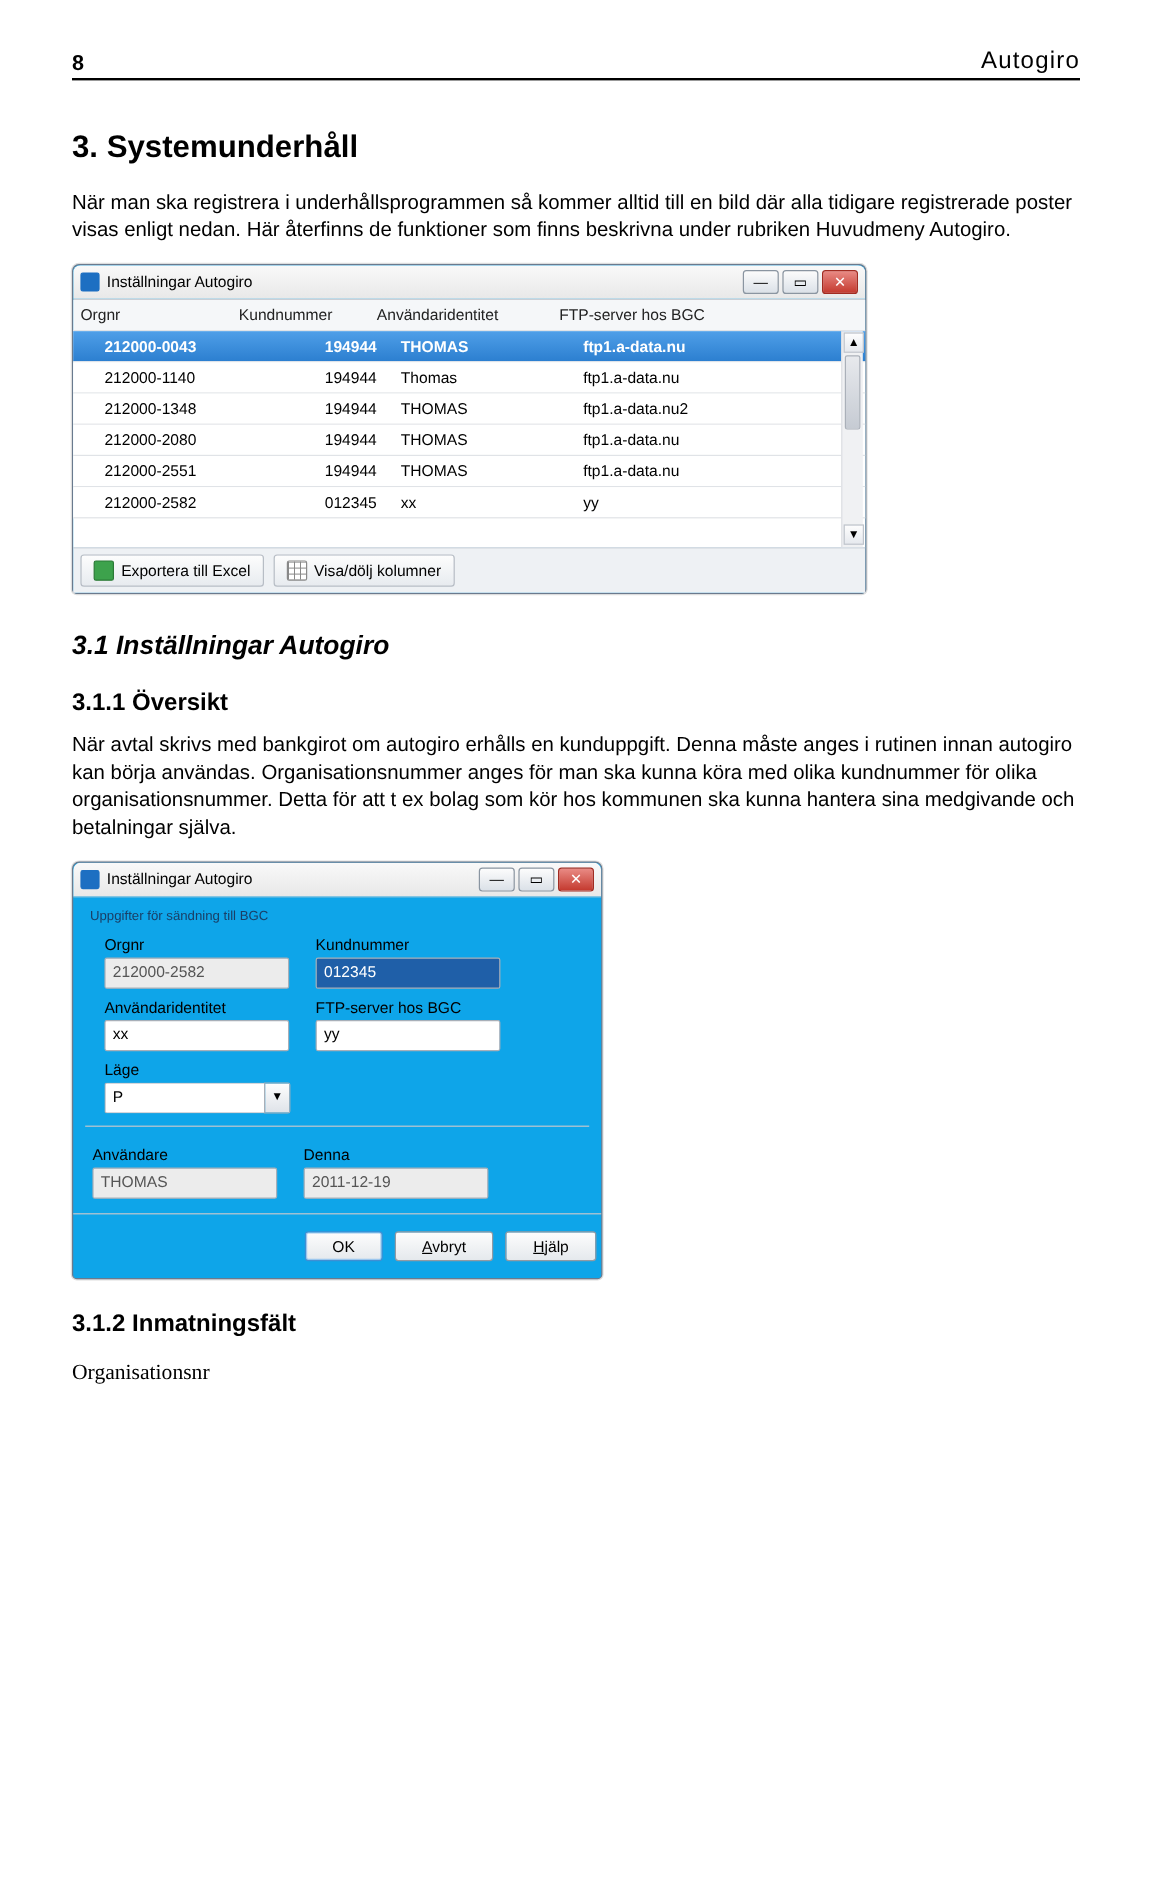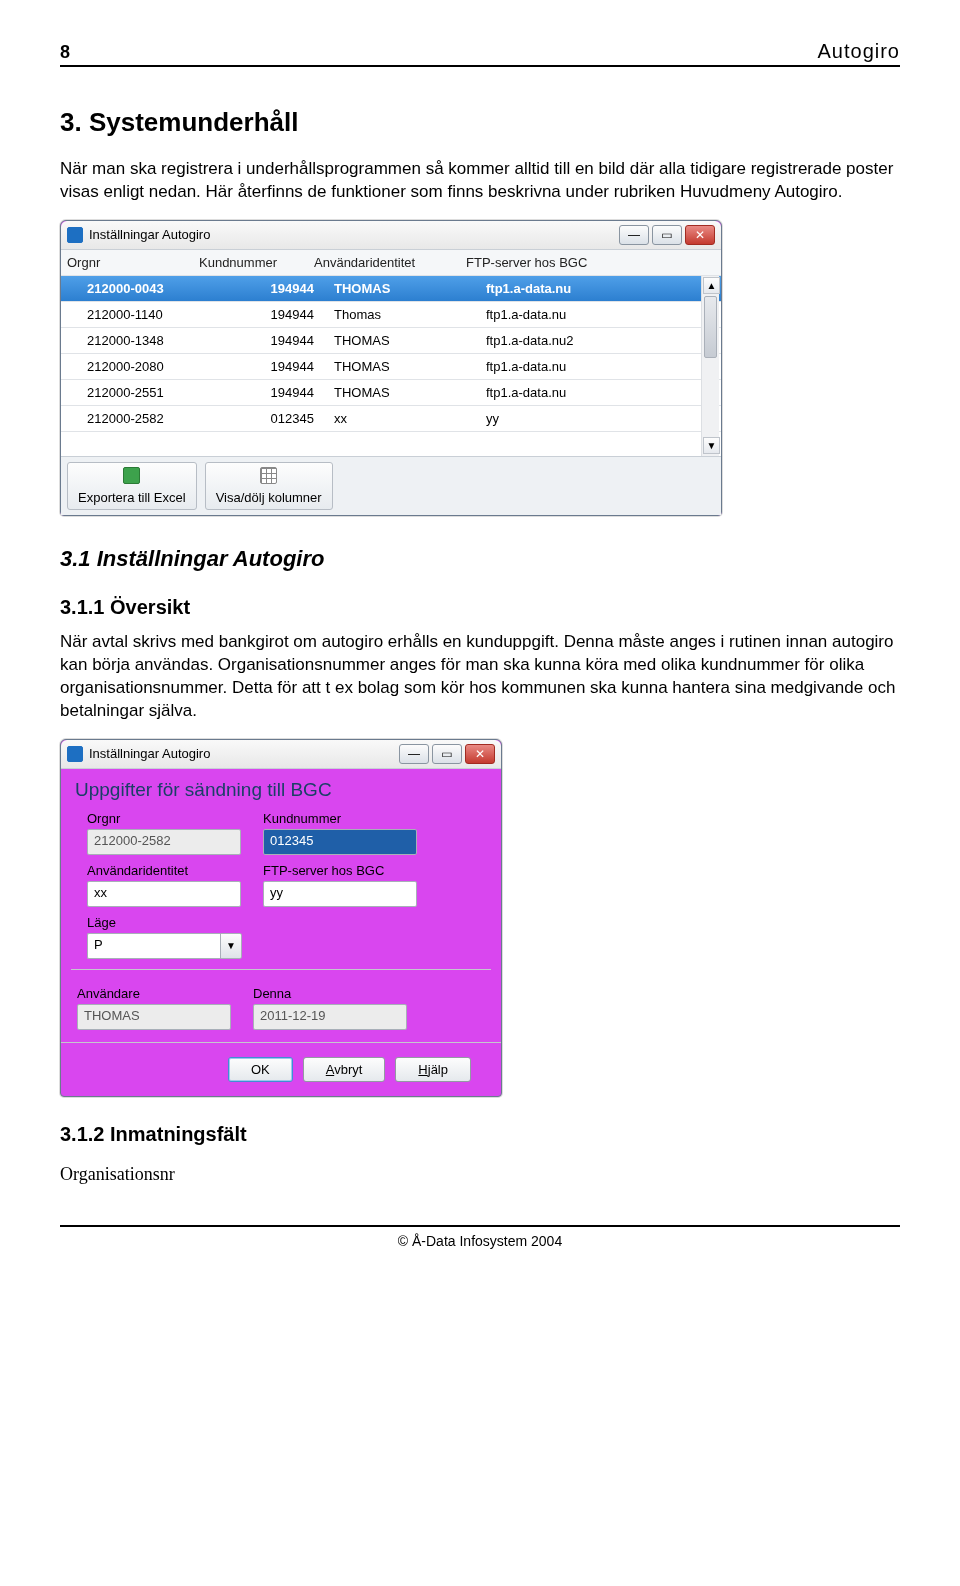--- a/index.html
+++ b/index.html
@@ -8,21 +8,21 @@
 .header .pnum { font-size:18px; font-weight:bold; }
 .header .brand { font-family:'Arial Black', Impact, sans-serif; font-size:20px; letter-spacing:1px;}
 .footerline { border-top:2px solid #000; margin-top:40px; text-align:center; padding-top:6px; font-size:14px;}
 h1 { font-size:26px; margin:40px 0 20px 0; font-weight:bold;}
 h2 { font-size:22px; font-style:italic; font-weight:bold; margin:30px 0 14px 0;}
 h3 { font-size:20px; font-weight:bold; margin:24px 0 12px 0;}
 h4 { font-size:18px; font-weight:normal; margin:18px 0 10px 0; font-family:Georgia, 'Times New Roman', serif;}
 .para { font-size:17px; line-height:1.35; margin:0 0 16px 0; }
 
 
-.win { border:1px solid #6a7a8e; border-radius:6px 6px 4px 4px; background:#d946ef; box-shadow:0 0 0 1px #ddd; font-family:'Segoe UI', Tahoma, sans-serif; font-size:13px; margin:8px 0 26px 0; position:relative; width:660px;}
+.win { border:1px solid #6a7a8e; border-radius:6px 6px 4px 4px; background:#0ea5e9; box-shadow:0 0 0 1px #ddd; font-family:'Segoe UI', Tahoma, sans-serif; font-size:13px; margin:8px 0 26px 0; position:relative; width:660px;}
 .titlebar { background:linear-gradient(#f9f9f9,#e8e8e8); border-bottom:1px solid #c9cfd6; border-radius:6px 6px 0 0; display:flex; align-items:center; padding:4px 6px; }
 .titlebar .ticon { width:14px; height:14px; background:#1d6fc2; border:1px solid #1d6fc2; margin-right:6px; border-radius:2px; }
 .titlebar .ttext { flex:1; }
 .winbtns { display:flex; gap:3px; align-items:center; margin-left:auto;}
 .wbtn { width:28px; height:18px; border:1px solid #8a95a1; border-radius:3px; background:linear-gradient(#fcfcfc,#dbe1e8); display:flex; align-items:center; justify-content:center; font-size:12px; line-height:1; }
 .wbtn.close { background:linear-gradient(#e98a84,#c43a2f); color:#fff; border-color:#a12b21; }
 .toolbar { display:flex; align-items:center; background:#eef1f4; border-bottom:1px solid #c9cfd6; padding:4px 6px; gap:12px;}
 .tbtn { display:flex; align-items:center; gap:5px; padding:2px 5px; }
 .ico { width:15px; height:15px; display:inline-block; border-radius:2px; }
 .ico-edit{ background:linear-gradient(135deg,#fff,#b5c9dd); border:1px solid #6a7a8e;}
@@ -43,38 +43,38 @@
 .cell{padding:5px 6px; overflow:hidden; white-space:nowrap; font-size:13px;}
 .c1{width:120px;} .c2{width:95px; text-align:right; padding-right:14px;} .c3{width:140px;} .c4{flex:1;}
 .gridhead .c2{text-align:left;}
 .gridrow .c1{ padding-left:26px;}
 .gridbody{min-height:180px; background:#fff;}
 .gridwrap{position:relative;}
 .scrolltrack{position:absolute; right:2px; top:0; bottom:0; width:17px; background:#f0f1f3; border-left:1px solid #dcdfe3;}
 .scrolltrack .arrow{width:15px;height:15px;border:1px solid #bfc4cb;margin:1px;background:linear-gradient(#fdfdfd,#e6e9ee);display:flex;align-items:center;justify-content:center;font-size:10px;}
 .scrolltrack .thumb{position:absolute; left:2px; right:2px; top:20px; height:60px; background:linear-gradient(#e7e9ed,#c6cbd3); border:1px solid #aab0b9; border-radius:2px;}
 .btoolbar{display:flex; padding:5px 6px; gap:8px; border-top:1px solid #c9cfd6; background:#eef1f4;}
-.tbbutton{display:flex;align-items:center;gap:6px;border:1px solid #b7bdc5;background:linear-gradient(#fdfdfd,#e7ebef);padding:4px 10px;border-radius:3px;font-size:13px;flex-direction:column;}
+.tbbutton{display:flex;align-items:center;gap:6px;border:1px solid #b7bdc5;background:linear-gradient(#fdfdfd,#e7ebef);padding:4px 10px;border-radius:3px;font-size:13px;}
 
 
 .win2 { width:440px; }
-.grouplabel{ font-size:19px; margin:10px 0 4px 14px; color:#1a3f66;}
+.grouplabel{ font-size:11px; margin:10px 0 4px 14px; color:#1a3f66;}
 .groupbox{ border-bottom:1px solid #c4c8cd; margin:0 10px 10px 10px; }
 .fieldrow{display:flex; gap:22px; padding:6px 16px 2px 16px;}
 .field{display:flex; flex-direction:column; gap:3px;}
 .flabel{font-size:13px;}
 .input{border:1px solid #a8afb8; background:#fff; padding:3px 6px; font-size:13px; height:18px; border-radius:2px;}
 .input.readonly{background:#ececec; color:#555;}
 .input.selected{background:#1f5fa8; color:#fff;}
 .input.wide{width:140px;}
 .input.med{width:140px;}
 .selectwrap{display:flex;}
 .selectwrap .input{border-radius:2px 0 0 2px; border-right:none;}
 .dropbtn{width:20px;border:1px solid #a8afb8;border-radius:0 2px 2px 0;background:linear-gradient(#fdfdfd,#dfe3e9);display:flex;align-items:center;justify-content:center;font-size:10px;}
-.btnrow{display:flex; justify-content:flex-end; gap:10px; padding:14px 30px 14px 14px; border-top:1px solid #c4c8cd;}
+.btnrow{display:flex; justify-content:flex-end; gap:10px; padding:14px 4px 14px 14px; border-top:1px solid #c4c8cd;}
 .dlgbtn{border:1px solid #939aa3;border-radius:3px;background:linear-gradient(#fdfdfd,#e5e9ed);padding:4px 22px;font-size:13px;}
 .dlgbtn.primary{border-color:#3f8fd4; box-shadow:0 0 0 1px #9cc7ee inset;}
 .underline{text-decoration:underline;}
 </style>
 </head>
 <body>
 
 <div class="page">
 
   <div class="header">
@@ -222,14 +222,13 @@
     <div class="btnrow">
       <div class="dlgbtn primary">OK</div>
       <div class="dlgbtn"><span class="underline">A</span>vbryt</div>
       <div class="dlgbtn"><span class="underline">H</span>jälp</div>
     </div>
   </div>
 
   <h3>3.1.2 Inmatningsfält</h3>
   <h4>Organisationsnr</h4>
 
-  <div class="footerline">© Å-Data Infosystem 2004</div>
 </div>
 
 </body></html>

